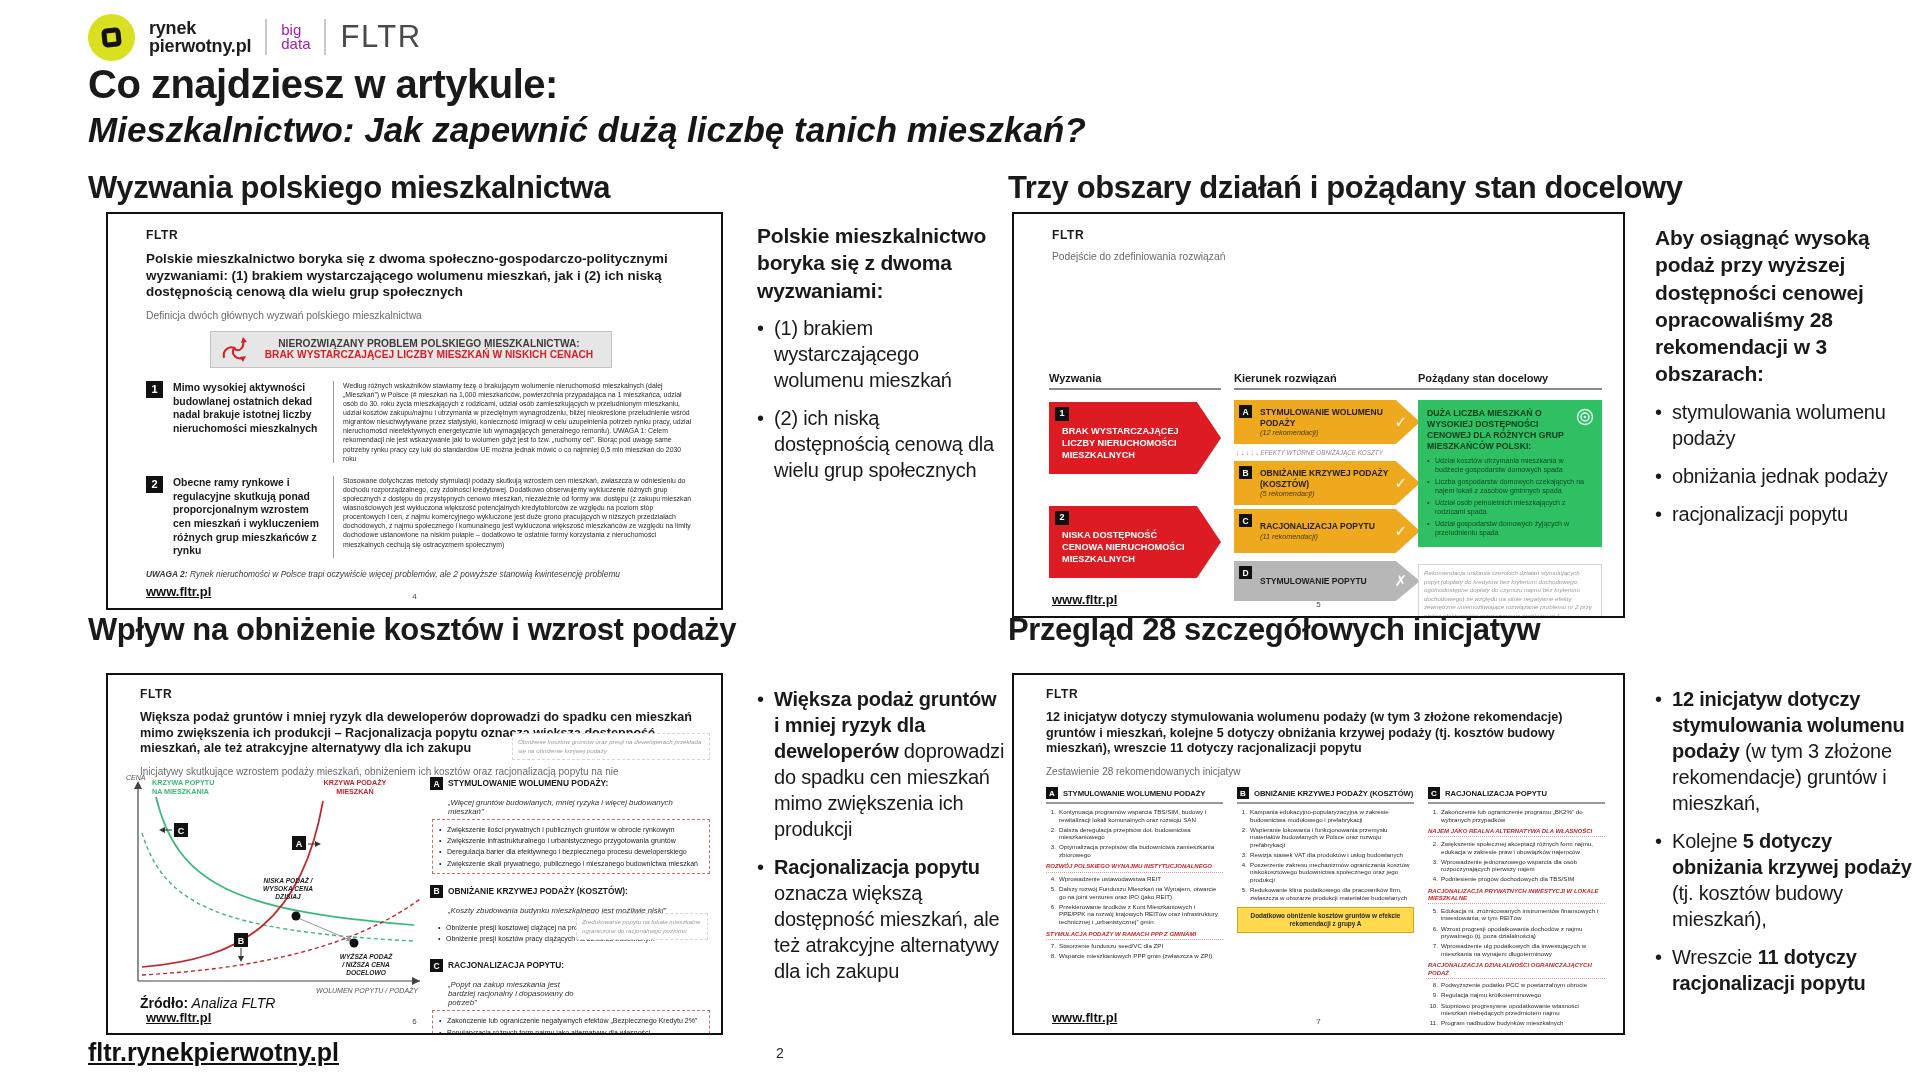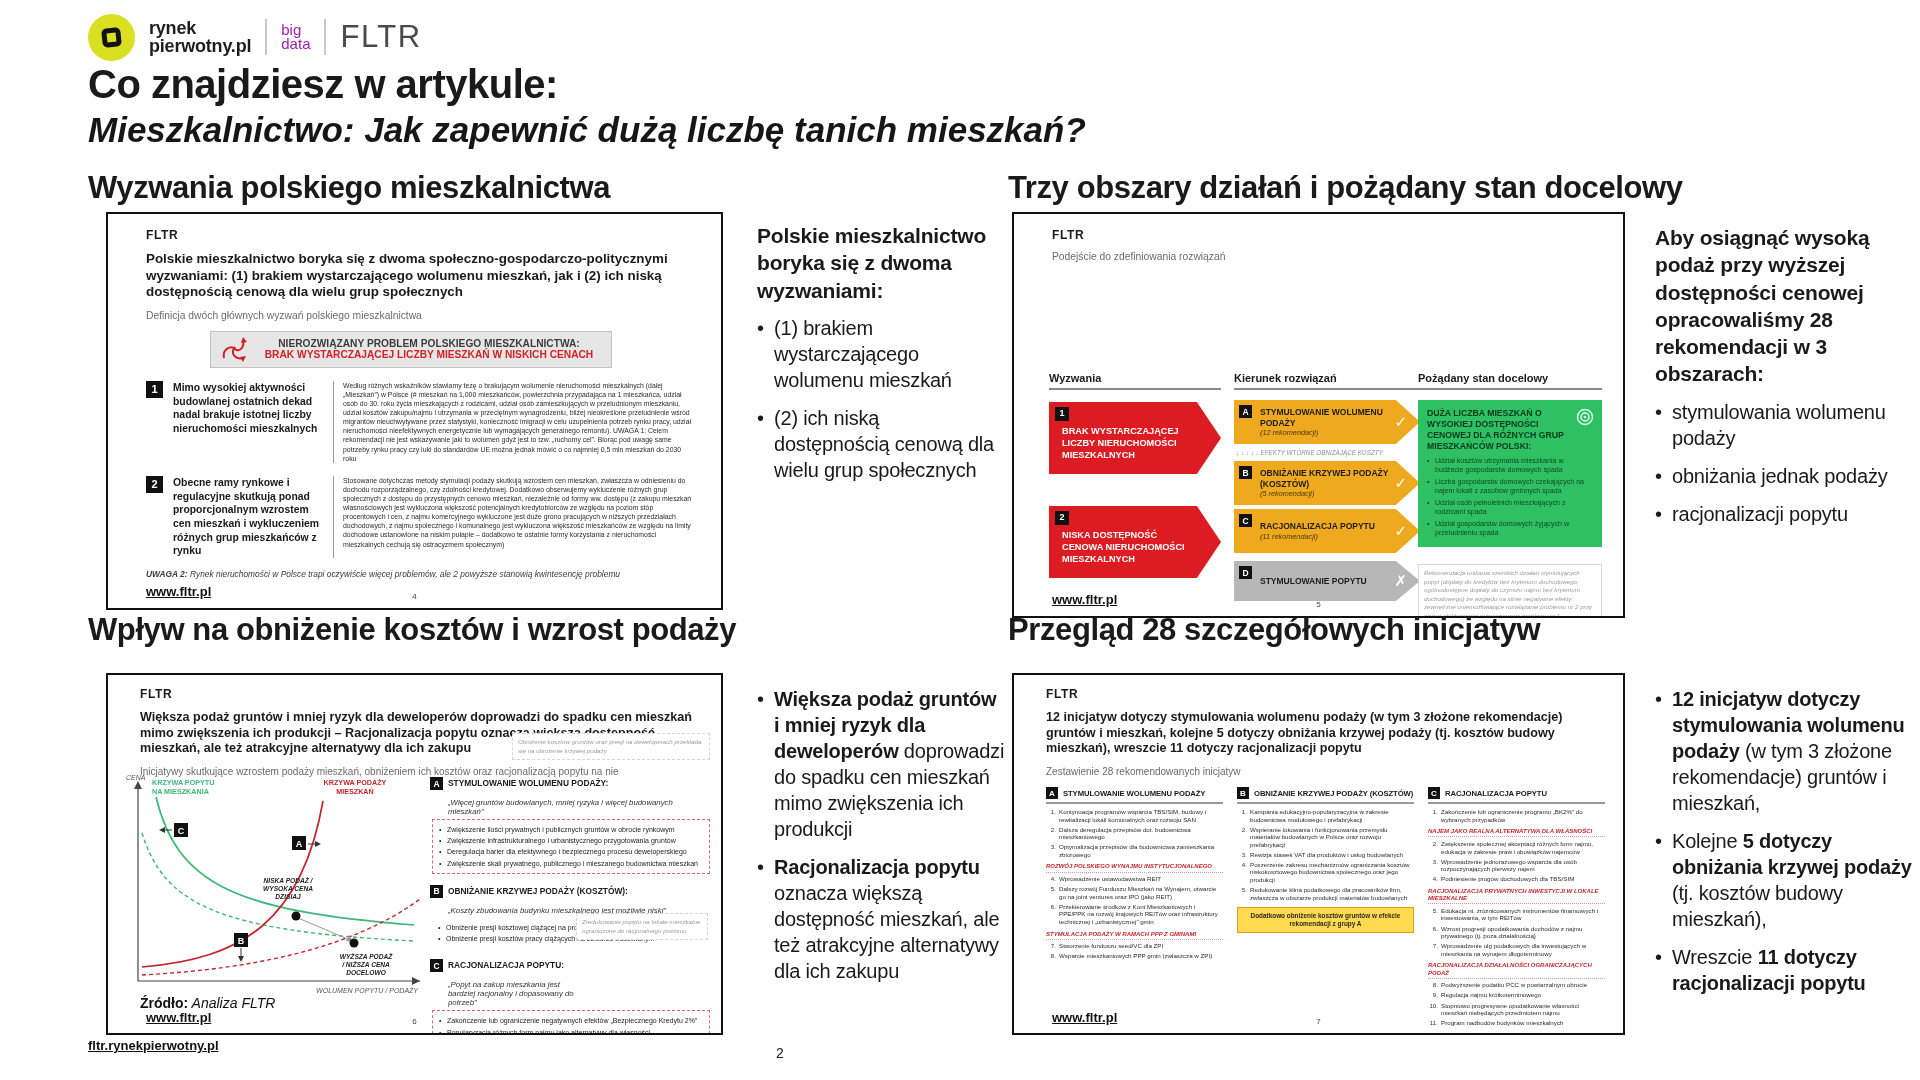--- a/index.html
+++ b/index.html
@@ -102,21 +102,21 @@
 
   
   .summary{position:absolute}
   .sum-head{font-size:21px;font-weight:700;line-height:1.3;margin-bottom:11px;letter-spacing:-.2px}
   .sum-list{list-style:none}
   .sum-list li{position:relative;padding-left:17px;font-size:20px;line-height:1.3;margin-bottom:12px;letter-spacing:-.2px}
   .sum-list li::before{content:"•";position:absolute;left:0}
   .sum-list b{font-weight:700}
 
   
-  .footer-link{position:absolute;left:88px;top:1038px;font-size:13px;font-weight:800;text-decoration:underline;color:#111}
+  .footer-link{position:absolute;left:88px;top:1038px;font-size:25px;font-weight:800;text-decoration:underline;color:#111}
   .footer-page{position:absolute;left:776px;top:1045px;font-size:14px;color:#222}
   .footer-copy{position:absolute;right:16px;top:1047px;font-size:13px;font-style:italic;color:#1d1d1d}
   .footer-copy a{color:#1d1d1d;text-decoration:underline}
 </style>
 </head>
 <body>
 
 <div class="page">
 
   <div class="logo">

